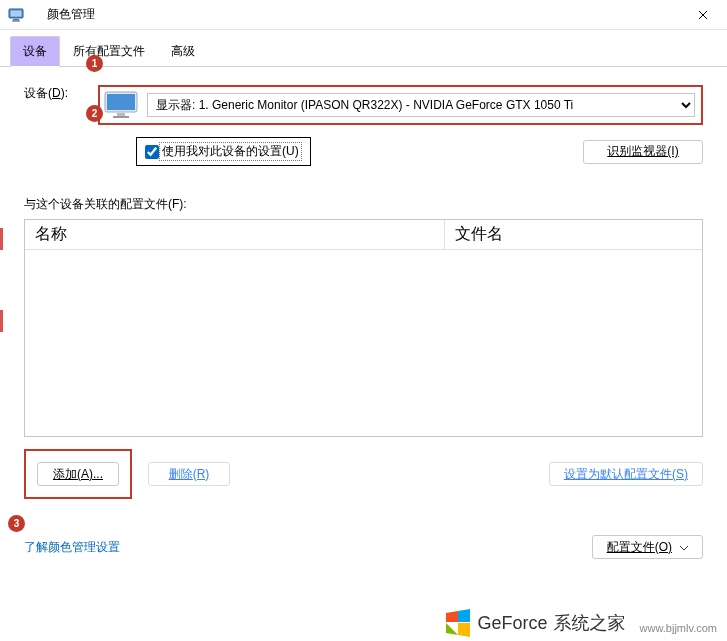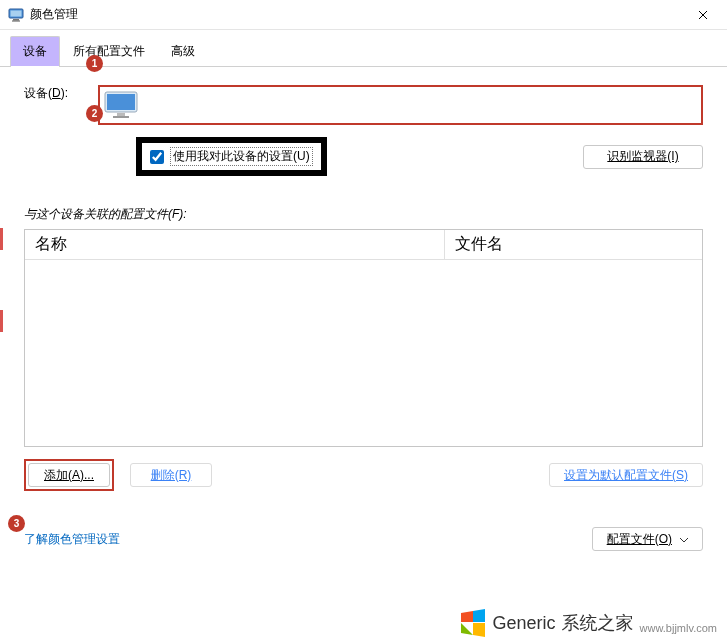--- a/index.html
+++ b/index.html
@@ -1,19 +1,19 @@
 <!DOCTYPE html>
 <html><head>
   <meta charset="utf-8">
   <style>
     * { box-sizing: border-box; margin: 0; padding: 0; font-family: "Microsoft YaHei", "Segoe UI", Tahoma, sans-serif; }
     body { width: 727px; height: 641px; background: #fff; font-size: 12px; color: #000; position: relative; overflow: hidden; }
 
     
-    .titlebar { height: 30px; display: flex; align-items: center; padding: 0 8px; border-bottom: 1px solid #e5e5e5; }
+    .titlebar { height: 30px; display: flex; align-items: center; padding: 0 8px; border-bottom: 1px solid #e5e5e5; gap: 17px; }
     .titlebar-icon { width: 16px; height: 16px; margin-right: 6px; display: inline-flex; align-items: center; justify-content: center; }
     .titlebar-title { flex: 1; font-size: 12px; }
     .titlebar-close { width: 32px; height: 30px; display: flex; align-items: center; justify-content: center; cursor: default; }
     .titlebar-close svg { width: 10px; height: 10px; }
 
     
     .tabs { display: flex; padding: 6px 10px 0 10px; font-size: 12px; border-bottom: 1px solid #d0d0d0; }
     .tab { padding: 6px 12px 6px 12px; border: 1px solid transparent; border-bottom: none; position: relative; cursor: default; }
     .tab.active { border-color: #d0d0d0; background: #c4b5fd; border-radius: 2px 2px 0 0; }
     .tab.active::after { content: ""; position: absolute; left: 0; right: 0; bottom: -1px; height: 1px; background: #fff; }
@@ -30,50 +30,50 @@
     .badge-2 { left: 86px; top: 38px; }
     .badge-3 { position: absolute; left: 8px; top: 448px; }
 
     .select-wrap { flex: 1; display: flex; align-items: center; gap: 8px; border: 2px solid #c0392b; padding: 3px 6px 3px 3px; }
     .monitor-icon { width: 36px; height: 30px; display: inline-flex; align-items: center; justify-content: center; }
     select.device-select { flex: 1; height: 24px; font-size: 12px; border: 1px solid #c6c6c6; padding: 1px 4px; background: #fff; }
 
     
     .use-row { display: flex; align-items: center; margin-top: 12px; }
     .use-spacer { width: 112px; }
-    .use-box { border: 6px solid #000000; padding: 4px 8px; display: flex; align-items: center; gap: 6px; }
+    .use-box { border: 1px solid #000000; padding: 4px 8px; display: flex; align-items: center; }
     input[type="checkbox"].chk { width: 14px; height: 14px; accent-color: #0067c0; }
     .use-label { border: 1px dotted #777; padding: 0 2px; }
     .identify-btn { margin-left: auto; }
 
     .btn { min-width: 120px; height: 24px; padding: 0 14px; background: #fff; border: 1px solid #c9c9c9; border-radius: 3px; font-size: 12px; cursor: default; display: inline-flex; align-items: center; justify-content: center; text-decoration: underline; }
     .btn:disabled, .btn.disabled { color: #3b82f6; border-color: #dcdcdc; }
 
     
-    .profiles-label-row { margin-top: 30px; margin-bottom: 6px; font-style: italic; }
+    .profiles-label-row { margin-top: 30px; margin-bottom: 6px; }
     .profiles-list { border: 1px solid #c6c6c6; height: 218px; background: #fff; }
     .list-headers { display: flex; border-bottom: 1px solid #e0e0e0; }
     .list-col { padding: 4px 10px; font-size: 16px; }
     .list-col.name { width: 420px; border-right: 1px solid #e0e0e0; }
     .list-col.file { flex: 1; }
     .list-body { height: 192px; overflow: auto; }
 
     
     .bottom-buttons-row1 { display: flex; align-items: center; gap: 16px; margin-top: 12px; }
-    .add-wrap { border: 2px solid #c0392b; padding: 2px; display: inline-block; }
+    .add-wrap { border: 2px solid #c0392b; padding: 11px; display: inline-block; }
     .spacer-flex { flex: 1; }
     .bottom-row2 { display: flex; align-items: center; margin-top: 36px; }
     .link { color: #0067c0; text-decoration: none; cursor: pointer; }
 
     
     .watermark { position: absolute; right: 10px; bottom: 4px; display: flex; align-items: center; gap: 6px; }
     .watermark-icon { width: 28px; height: 28px; }
     .watermark-text1 { font-size: 18px; color: #333; }
     .watermark-text2 { font-size: 18px; color: #333; font-weight: 500; }
-    .watermark-url { font-size: 11px; color: #888; margin-left: 0; align-self: flex-end; margin-bottom: 3px; }
+    .watermark-url { font-size: 11px; color: #888; margin-left: 8px; align-self: flex-end; margin-bottom: 3px; }
 
     
     .left-red { position: absolute; left: 0; width: 3px; background: #d9534f; }
     .lr1 { top: 228px; height: 22px; }
     .lr2 { top: 310px; height: 22px; }
   </style>
 </head>
 <body>
 
 <div class="titlebar">
@@ -110,20 +110,23 @@
     </span>
     <div class="select-wrap">
       <span class="monitor-icon">
         <svg viewBox="0 0 36 30">
             <rect x="2" y="2" width="32" height="20" rx="2" fill="#dceaf6" stroke="#9ab"></rect>
             <rect x="4" y="4" width="28" height="16" fill="#4a90d9"></rect>
             <rect x="14" y="23" width="8" height="3" fill="#bbb"></rect>
             <rect x="10" y="26" width="16" height="2" fill="#999"></rect>
           </svg>
       </span>
+      <select class="device-select">
+        <option>显示器: 1. Generic Monitor (IPASON QR322X) - NVIDIA GeForce GTX 1050 Ti</option>
+      </select>
     </div>
   </div>
 
   <div class="use-row">
     <div class="use-spacer"></div>
     <div class="use-box">
       <input type="checkbox" class="chk" checked="" style="">
       <span class="use-label">使用我对此设备的设置(U)</span>
     </div>
     <button class="btn identify-btn">
@@ -179,16 +182,16 @@
 <div class="watermark">
   <span class="watermark-icon">
     <svg viewBox="0 0 28 28">
       <polygon points="2,14 2,24 14,26" fill="#7fba00"></polygon>
       <polygon points="14,14 14,26 26,28 26,14" fill="#ffb900"></polygon>
       <polygon points="2,4 2,13 14,13 14,2" fill="#f25022"></polygon>
       <polygon points="14,2 14,13 26,13 26,0" fill="#00a4ef"></polygon>
       <rect x="1" y="1" width="26" height="26" fill="none" stroke="#ccc" stroke-width="0"></rect>
     </svg>
   </span>
-  <span class="watermark-text1">Generic</span>
+  <span class="watermark-text1">GeForce</span>
   <span class="watermark-text2">系统之家</span>
   <span class="watermark-url">www.bjjmlv.com</span>
 </div>
 
 </body></html>

